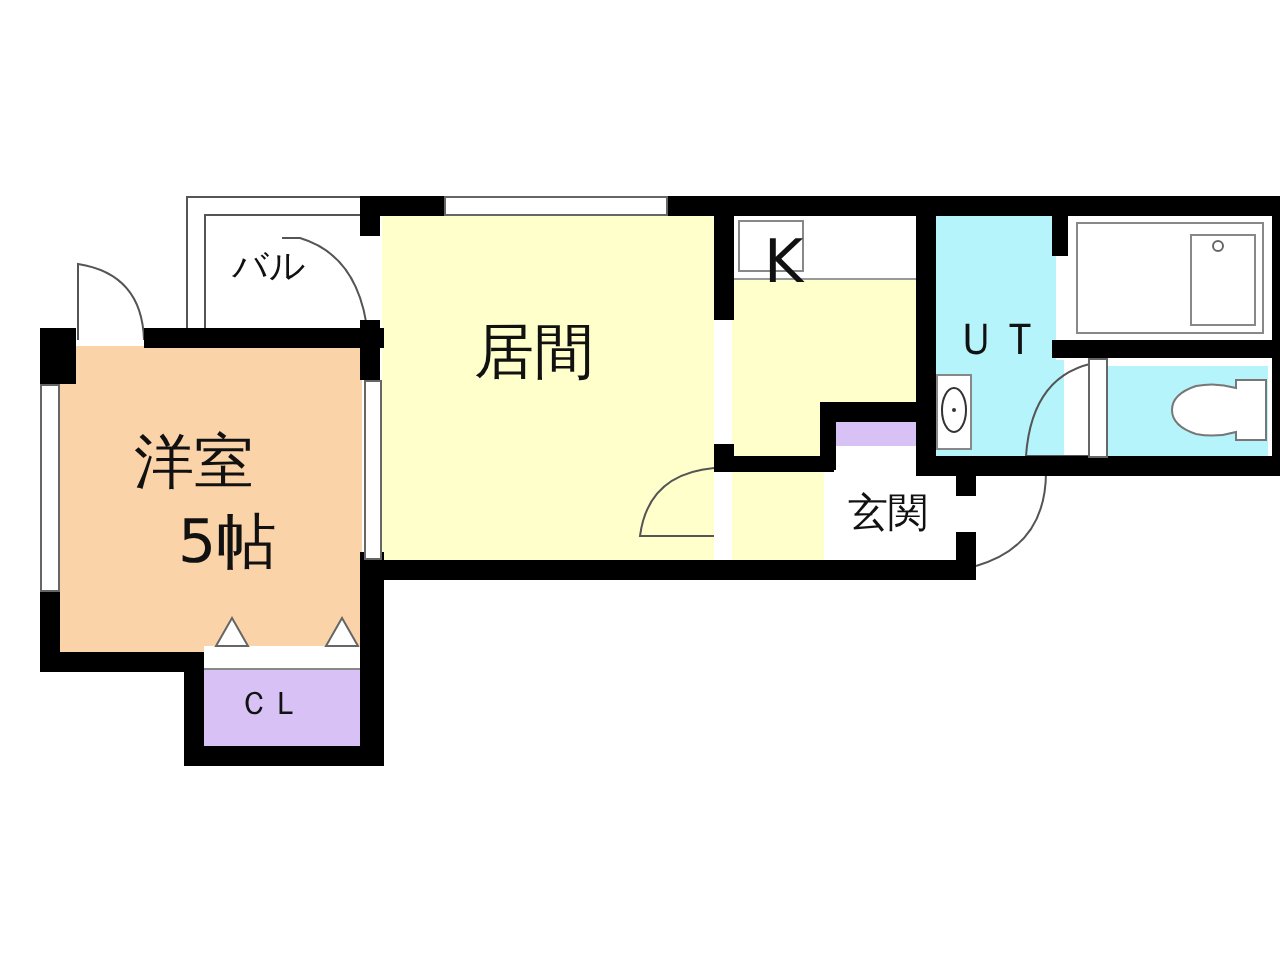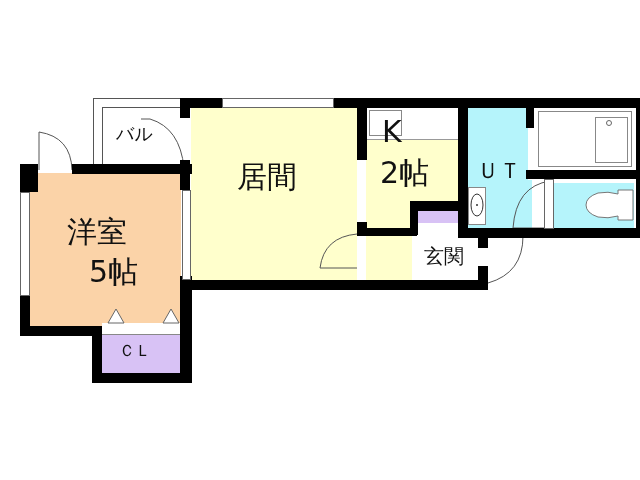--- a/index.html
+++ b/index.html
@@ -25,39 +25,38 @@
   <svg class="abs" style="left:26px;top:131px;" width="36" height="40">
     <path d="M1 39 L1 1 Q33 6 34 39" fill="none" stroke="#555" stroke-width="1"></path>
   </svg>
 
   <div class="abs" style="left:17px;top:173px;width:152px;height:160px;background:#FBD3A8;"></div>
   <div class="label" style="left:55px;top:215px;font-size:30px;">洋室</div>
   <div class="label" style="left:55px;top:255px;font-size:30px;margin-left:22px;">5帖</div>
 
   <div class="abs" style="left:90px;top:335px;width:78px;height:38px;background:#D8C2F5;"></div>
   <div class="abs" style="left:90px;top:323px;width:78px;height:12px;background:#fff;border-bottom:1px solid #888;"></div>
-  <div class="label" style="left:107px;top:343px;font-size:16px;font-family:Liberation Mono, monospace;">ＣＬ</div>
+  <div class="label" style="left:107px;top:343px;font-size:16px;">ＣＬ</div>
   <svg class="abs" style="left:95px;top:308px;" width="18" height="16">
       <path d="M1 15 L9 1 L17 15 Z" fill="#fff" stroke="#666"></path>
     </svg>
   <svg class="abs" style="left:150px;top:308px;" width="18" height="16">
       <path d="M1 15 L9 1 L17 15 Z" fill="#fff" stroke="#666"></path>
     </svg>
 
   <div class="abs" style="left:179px;top:108px;width:166px;height:172px;background:#FFFFCC;"></div>
   <div class="label" style="left:213px;top:160px;font-size:30px;margin-left:12px;">居間</div>
   <svg class="abs" style="left:306px;top:233px;" width="40" height="36">
     <path d="M39 1 Q6 4 2 35 L39 35" fill="none" stroke="#555" stroke-width="1"></path>
   </svg>
 
   <div class="abs" style="left:354px;top:140px;width:98px;height:61px;background:#FFFFCC;"></div>
   <div class="abs" style="left:354px;top:108px;width:98px;height:32px;background:#fff;border-bottom:1px solid #999;"></div>
   <div class="thin" style="left:357px;top:110px;width:33px;height:26px;border-color:#888;"></div>
   <div class="label" style="left:370px;top:115px;font-size:30px;">K</div>
-  <div class="label" style="left:368px;top:156px;font-size:30px;">2帖</div>
   <div class="abs" style="left:354px;top:201px;width:44px;height:30px;background:#FFFFCC;"></div>
   <div class="abs" style="left:404px;top:211px;width:42px;height:12px;background:#D8C2F5;"></div>
 
   <div class="abs" style="left:354px;top:233px;width:46px;height:48px;background:#FFFFCC;"></div>
 
   <div class="abs" style="left:400px;top:233px;width:68px;height:48px;background:#fff;"></div>
   <div class="label" style="left:412px;top:245px;font-size:20px;">玄関</div>
   <svg class="abs" style="left:475px;top:235px;" width="40" height="50">
     <path d="M1 1 L36 1 Q36 38 1 48" fill="none" stroke="#555" stroke-width="1"></path>
   </svg>

